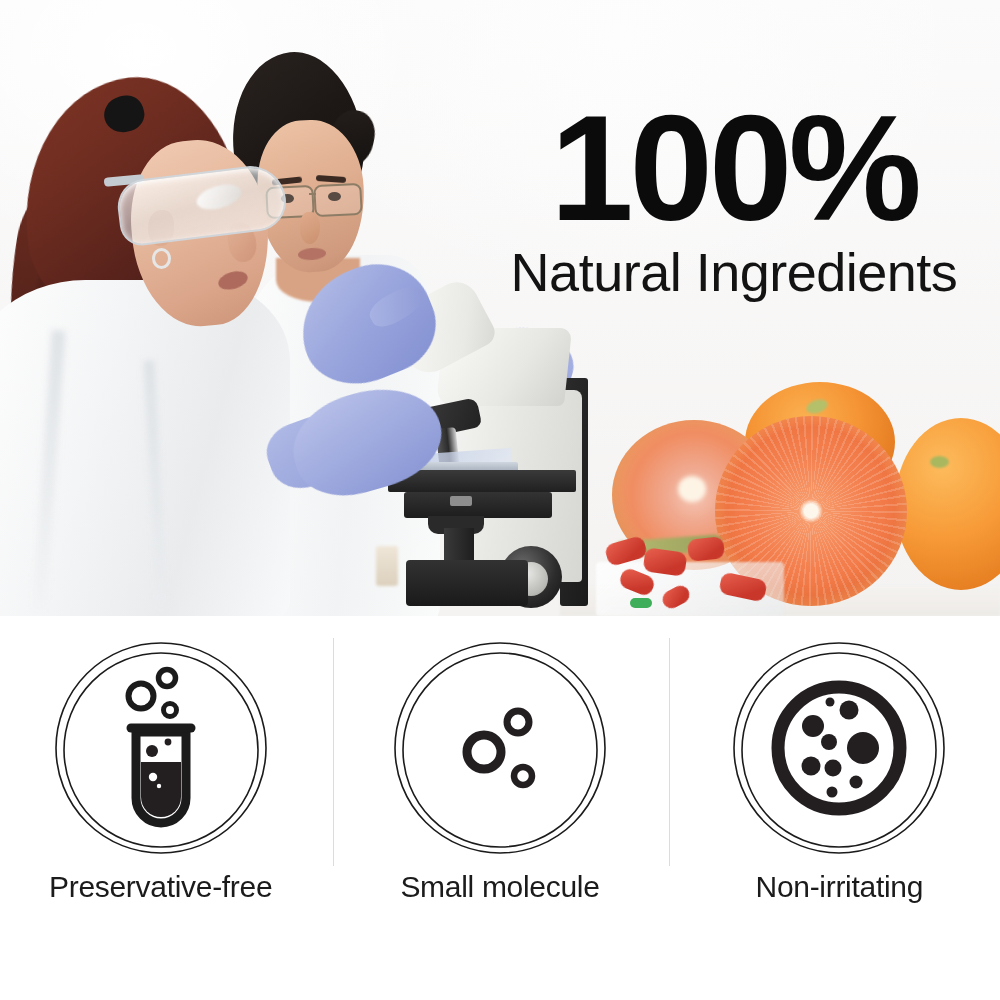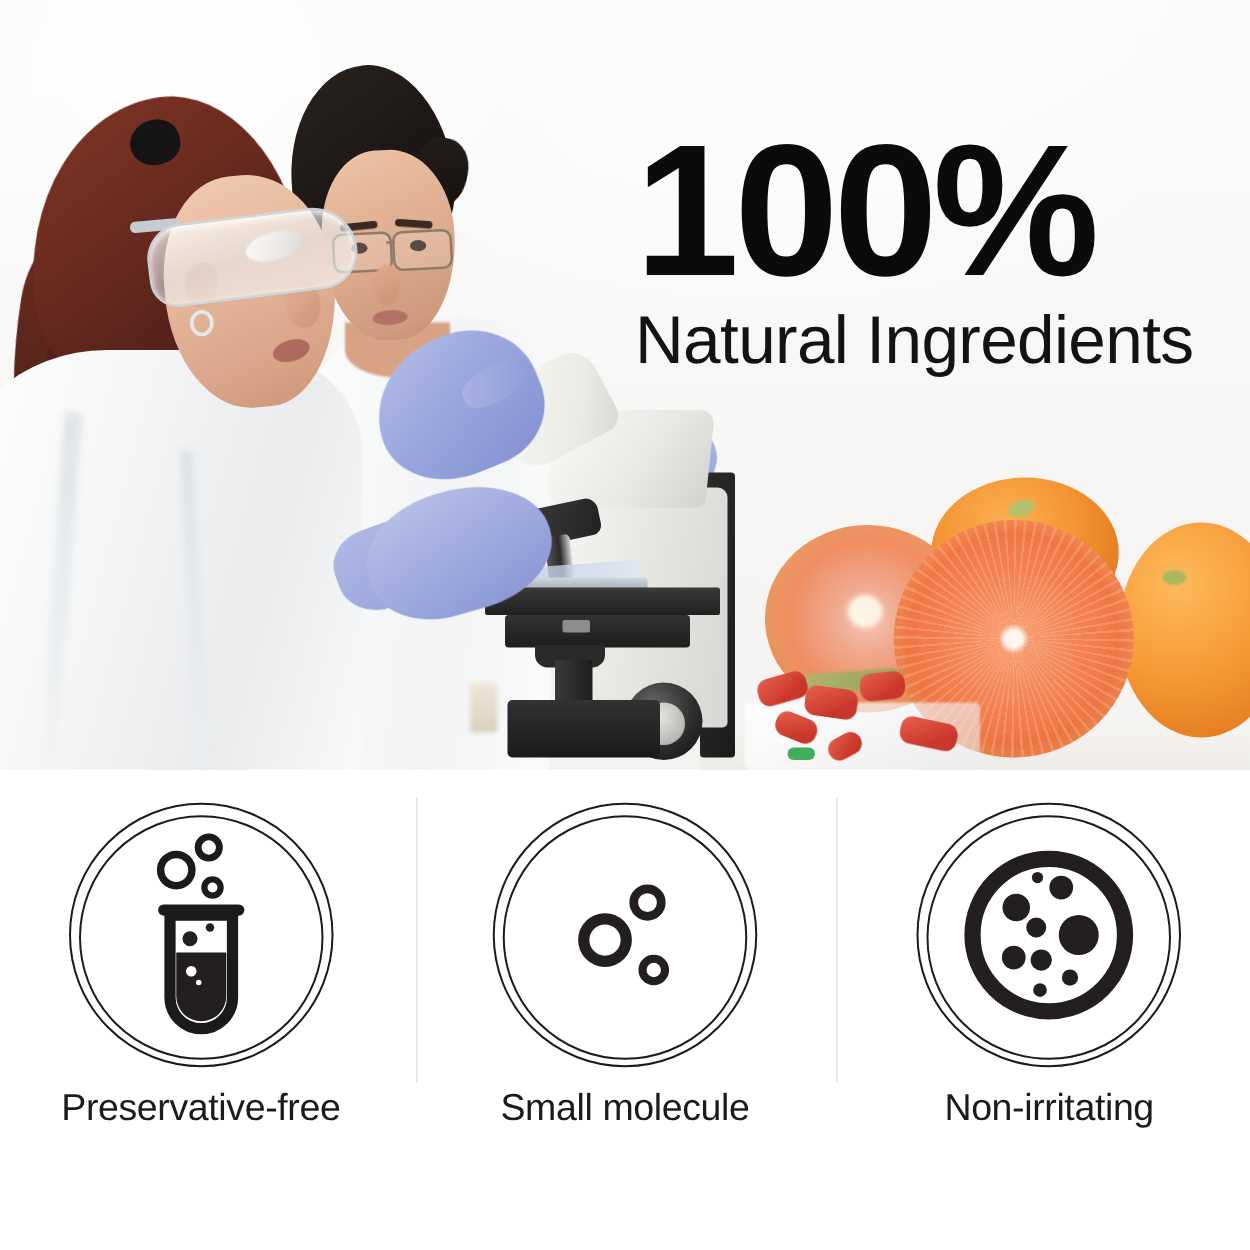--- a/index.html
+++ b/index.html
@@ -512,21 +512,21 @@
     background: linear-gradient(180deg, #efe6d8, #dcd0bd);
     border-radius: 3px; filter: blur(1.6px);
   }
 
   
   .headline {
     position: absolute;
     left: 508px;
     top: 96px;
     width: 452px;
-    text-align: left;
+    text-align: center;
     z-index: 9;
   }
   .headline .big {
     display: block;
     font-family: "Liberation Sans", sans-serif;
     font-weight: bold;
     font-size: 150px;
     line-height: 0.96;
     letter-spacing: -4px;
     color: #0b0b0b;

